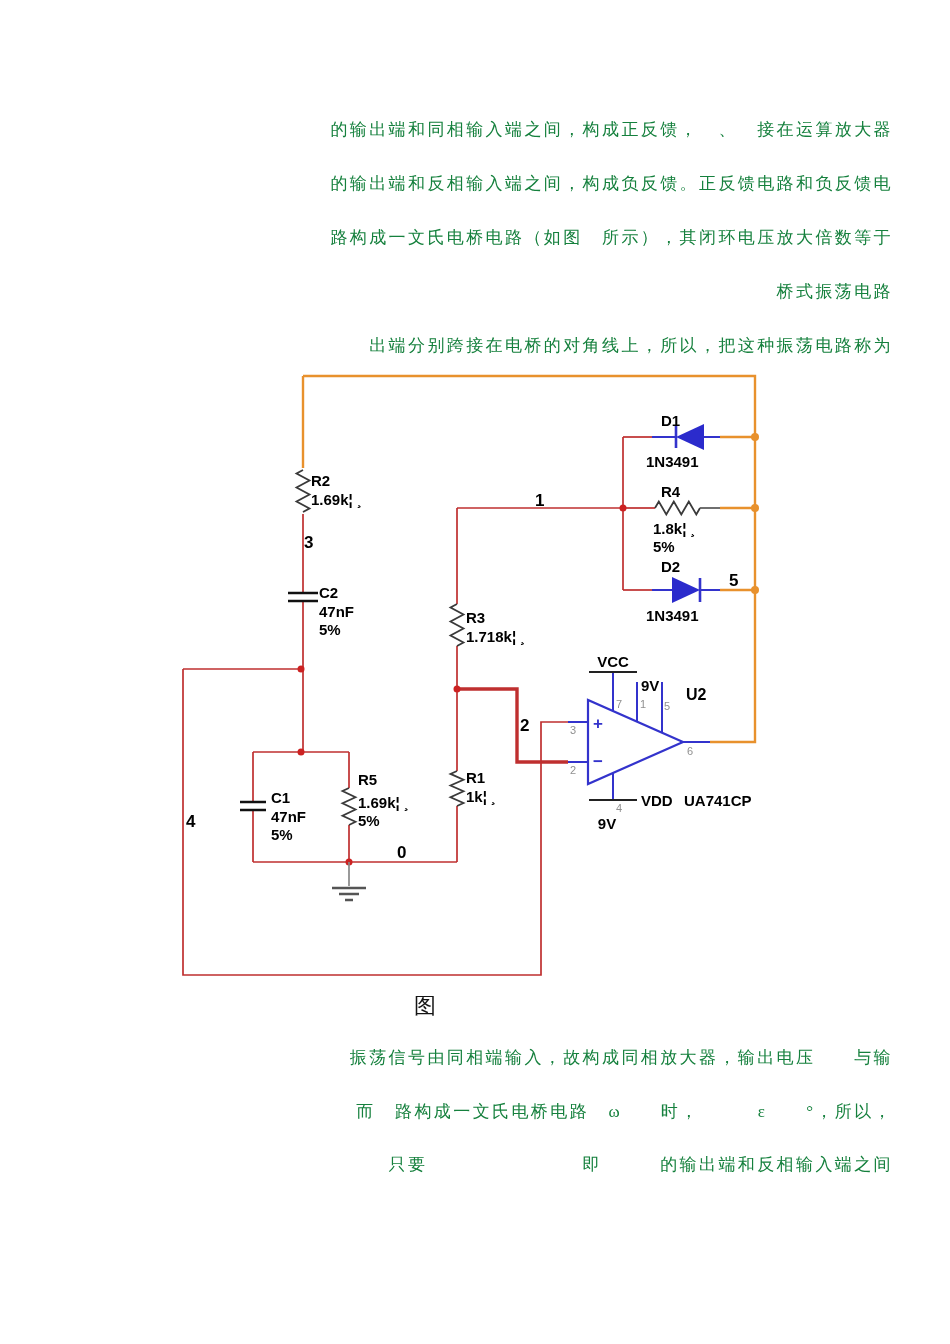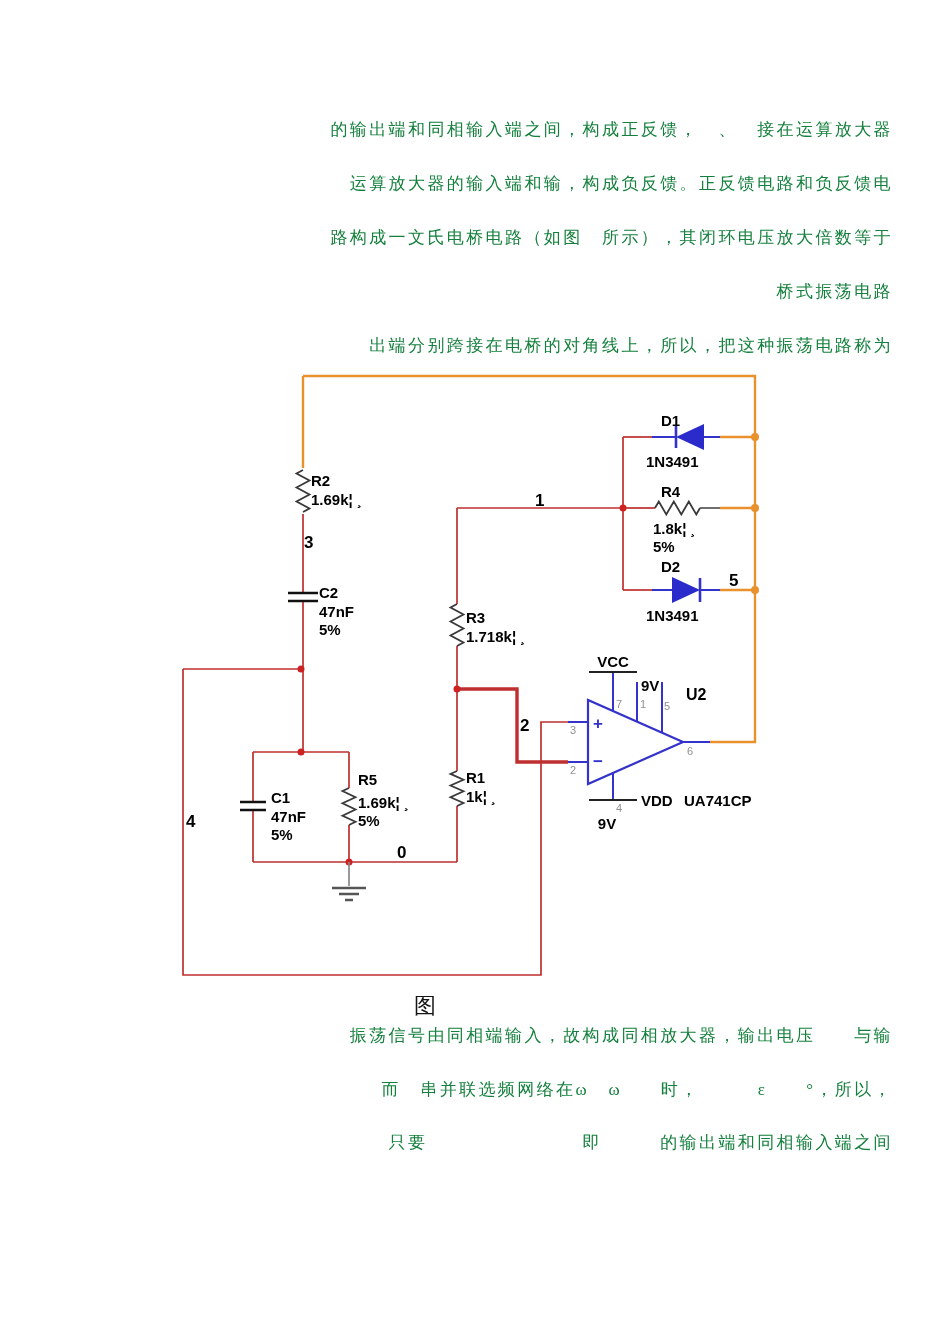--- a/index.html
+++ b/index.html
@@ -1,21 +1,21 @@
 <!DOCTYPE html>
 <html><head>
 <meta charset="utf-8">
 <style>
   html,body{margin:0;padding:0;background:#ffffff;}
   .page{
     position:relative;width:950px;height:1344px;background:#ffffff;overflow:hidden;
     font-family:"Liberation Serif","DejaVu Serif",serif;color:#161616;
   }
   .top-text{position:absolute;left:153px;top:103px;width:740px;}
-  .bottom-text{position:absolute;left:153px;top:1009px;width:740px;}
+  .bottom-text{position:absolute;left:153px;top:1031px;width:740px;}
   .docline{
     height:54px;line-height:54px;font-size:17px;letter-spacing:2.4px;
     white-space:pre;color:#15803d;text-align:right;
   }
   .bottom-text .docline{height:53.5px;line-height:53.5px;}
   .fig-caption{
     position:absolute;left:383px;top:991px;width:84px;height:30px;line-height:30px;
     text-align:center;font-size:22px;color:#141414;
   }
   svg{position:absolute;left:150px;top:365px;}
@@ -24,21 +24,21 @@
   .node-label{font-size:17px;font-weight:bold;fill:#000000;}
   .pin-num{font-size:11px;fill:#909090;font-weight:normal;}
 </style>
 </head>
 <body>
 
 <div class="page">
 
   <div class="top-text">
     <div class="docline">的输出端和同相输入端之间，构成正反馈，　、　接在运算放大器</div>
-    <div class="docline">运算放大器的输入端和输，构成负反馈。正反馈电路和负反馈电</div>
+    <div class="docline">的输出端和反相输入端之间，构成负反馈。正反馈电路和负反馈电</div>
     <div class="docline">路构成一文氏电桥电路（如图　所示），其闭环电压放大倍数等于</div>
     <div class="docline">桥式振荡电路</div>
     <div class="docline">出端分别跨接在电桥的对角线上，所以，把这种振荡电路称为</div>
   </div>
 
   <svg width="640" height="620" viewBox="150 365 640 620">
 
     <g stroke="#e8912d" stroke-width="2.4" fill="none">
       <path d="M303,376 H755 V742 H710"></path>
       <path d="M303,376 V468"></path>
@@ -187,17 +187,17 @@
         <text x="687" y="755" class="pin-num">6</text>
         <text x="616" y="812" class="pin-num">4</text>
       </g>
     </g>
   </svg>
 
   <div class="fig-caption">图</div>
 
   <div class="bottom-text">
     <div class="docline">　　振荡信号由同相端输入，故构成同相放大器，输出电压　　与输</div>
-    <div class="docline">而　串并联选频网络在ω　ω　　时，　　　ε　　°，所以，</div>
-    <div class="docline">只要　　　　　　　　即　　　的输出端和同相输入端之间</div>
+    <div class="docline">而　路构成一文氏电桥电路　ω　　时，　　　ε　　°，所以，</div>
+    <div class="docline">只要　　　　　　　　即　　　的输出端和反相输入端之间</div>
   </div>
 
 </div>
 
 </body></html>

